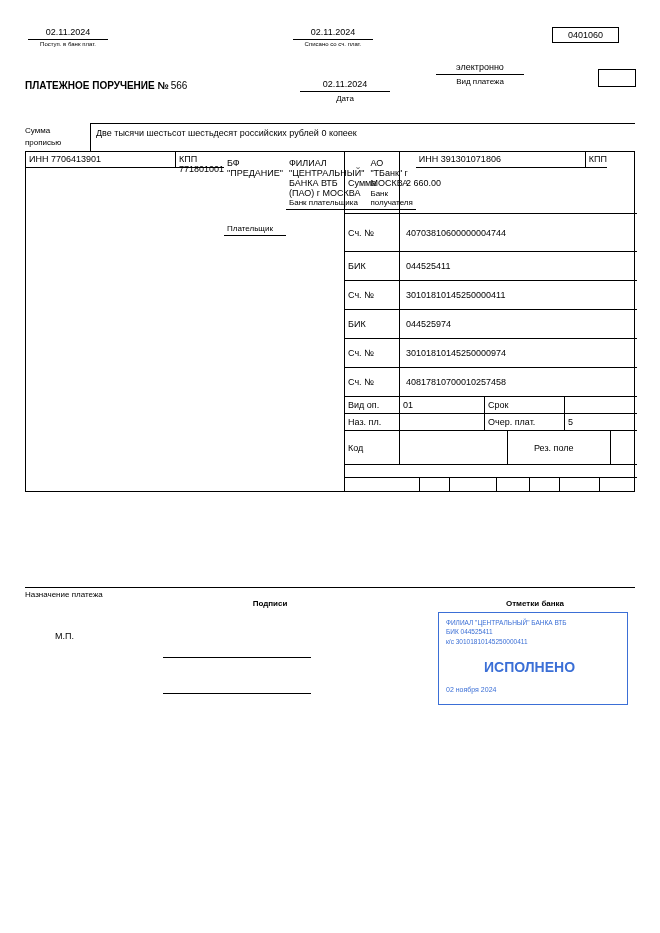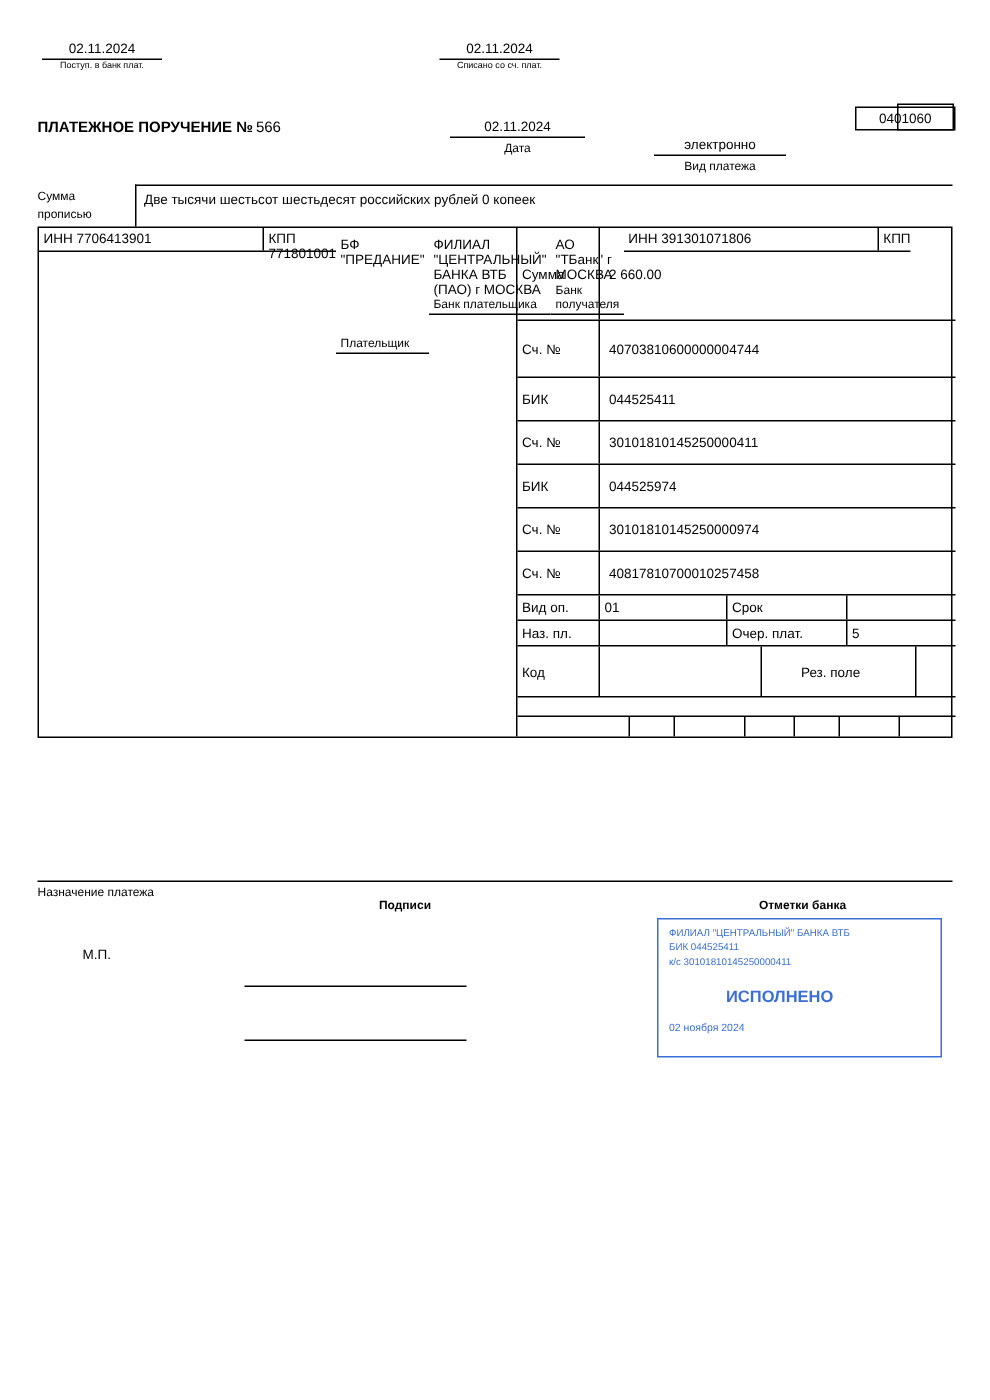--- a/index.html
+++ b/index.html
@@ -54,46 +54,46 @@
   .bs { border-right:1px solid #000; height:100%; }
   .bs.last { border-right:none; }
 
   .sigline { border-top:1px solid #000; }
 
   .stamp {
     width:190px; height:93px; border:1px solid var(--stamp-blue,#3b6fd6);
     color:var(--stamp-blue,#3b6fd6); padding:5px 7px;
   }
   .st-s { font-size:6.5px; line-height:1.45; }
-  .st-status { font-size:11px; font-weight:bold; margin-top:13px;padding-left:38px; }
+  .st-status { font-size:14px; font-weight:bold; margin-top:13px;padding-left:38px; }
   .st-date { font-size:7px; margin-top:11px; }
 </style>
 </head>
 <body>
 
 <div class="page">
 
   <div class="abs datefield" style="left:28px; top:27px; width:80px;">
     <div class="dateval">02.11.2024</div>
     <div class="tiny">Поступ. в банк плат.</div>
   </div>
   <div class="abs datefield" style="left:293px; top:27px; width:80px;">
     <div class="dateval">02.11.2024</div>
     <div class="tiny">Списано со сч. плат.</div>
   </div>
-  <div class="abs formcode" style="left:570px; top:27px;margin-top:44px;">0401060</div>
+  <div class="abs formcode" style="left:552px; top:27px;">0401060</div>
 
   <div class="abs title" style="left:25px; top:80px;">
     <span>ПЛАТЕЖНОЕ ПОРУЧЕНИЕ №</span><span class="titlenum">566</span>
   </div>
   <div class="abs titlefield" style="left:300px; top:79px; width:90px;">
     <div class="tfval">02.11.2024</div>
     <div class="tfcap">Дата</div>
   </div>
-  <div class="abs titlefield" style="left:436px; top:91px; width:88px;">
+  <div class="abs titlefield" style="left:436px; top:62px; width:88px;">
     <div class="tfval">электронно</div>
     <div class="tfcap">Вид платежа</div>
   </div>
   <div class="abs smallbox" style="left:598px; top:69px;"></div>
 
   <div class="abs amountrow" style="left:25px; top:123px; width:610px;">
     <div class="amlabel">
       <div>Сумма</div>
       <div>прописью</div>
     </div>

